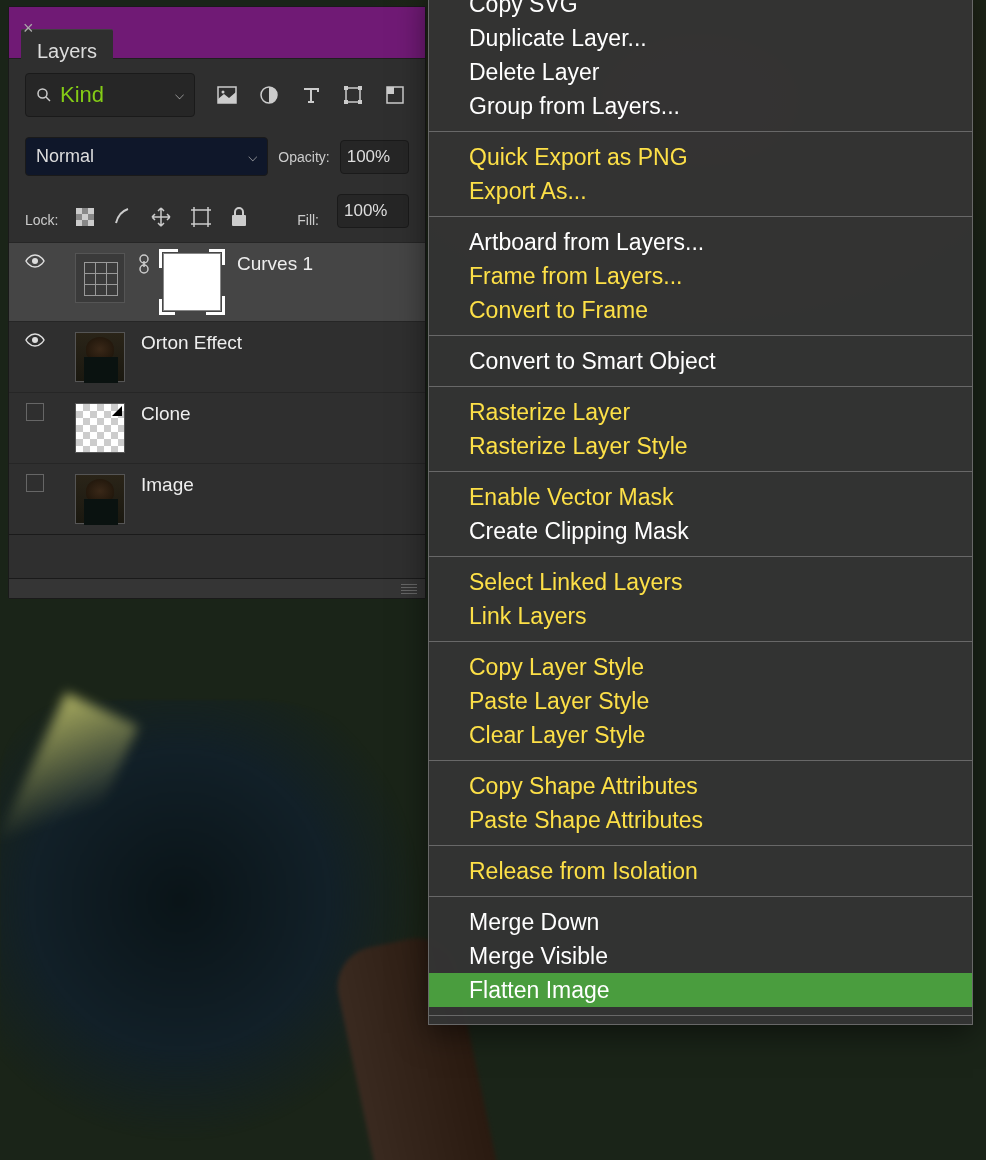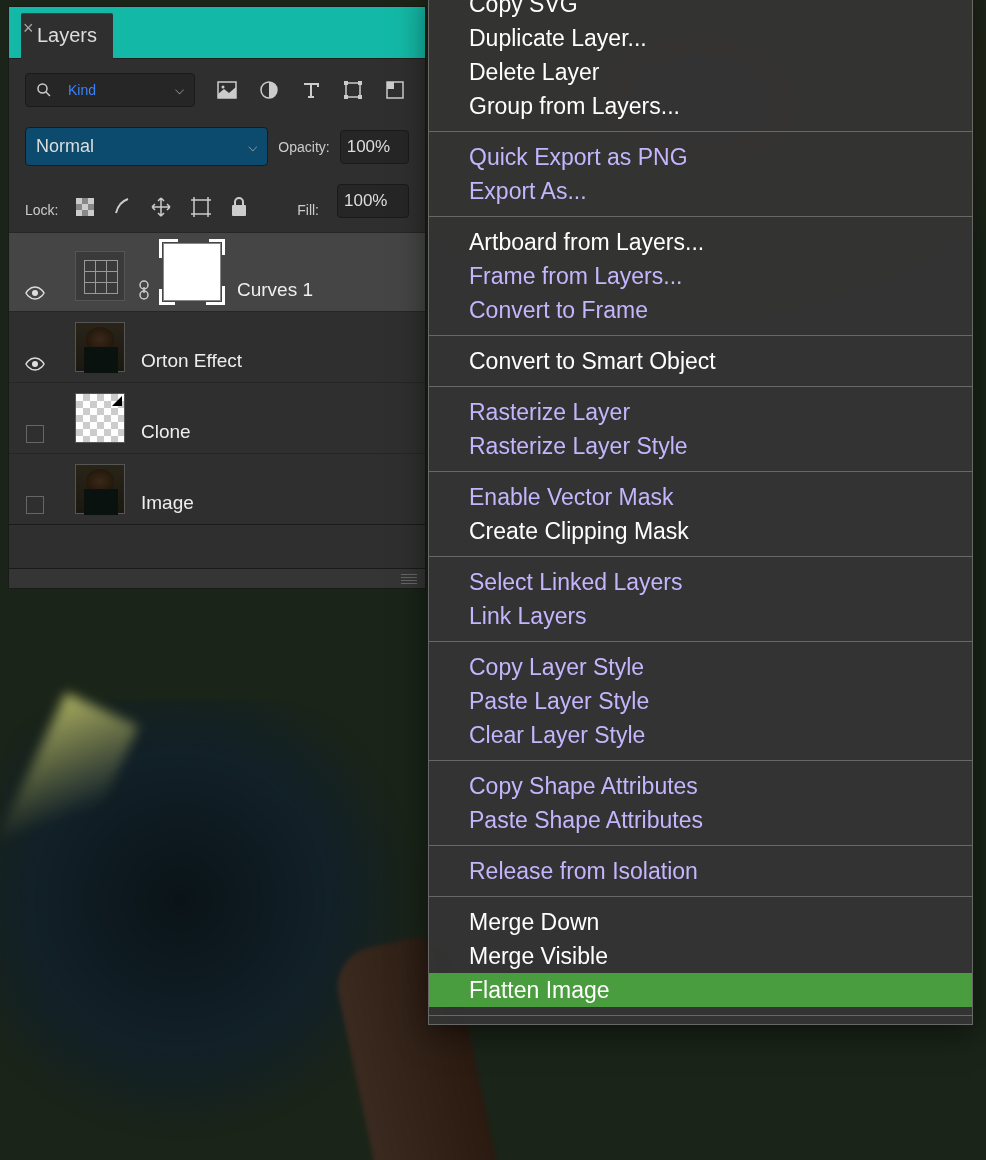--- a/index.html
+++ b/index.html
@@ -3,36 +3,36 @@
 <meta charset="utf-8">
 <style>
 *{margin:0;padding:0;box-sizing:border-box;font-family:-apple-system,BlinkMacSystemFont,"Segoe UI",sans-serif;-webkit-font-smoothing:antialiased}
 body{width:986px;height:1160px;background:#1a2a1a;position:relative;overflow:hidden}
 .canvas-bg{position:absolute;inset:0;background:radial-gradient(ellipse 600px 400px at 700px 100px,#4a3820 0%,#2a2818 30%,#1a2418 60%);}
 .canvas-fig{position:absolute;left:0;top:700px;width:450px;height:460px;background:radial-gradient(ellipse 300px 300px at 180px 200px,#0a1418 0%,#122028 50%,transparent 80%);border-radius:80px 200px 0 0;filter:blur(1px)}
 .canvas-rim{position:absolute;left:20px;top:700px;width:80px;height:200px;background:linear-gradient(135deg,#e8e880,transparent 60%);filter:blur(6px);opacity:.7;transform:rotate(25deg)}
 .canvas-arm{position:absolute;left:360px;top:940px;width:120px;height:300px;background:linear-gradient(90deg,#3a2a20,#2a1a10);transform:rotate(-12deg);filter:blur(2px);border-radius:40px}
 .panel{position:absolute;left:8px;top:6px;width:418px;background:#2f2f2f;border:1px solid #1a1a1a;border-radius:2px}
 .panel-close{position:absolute;left:14px;top:14px;width:18px;height:18px;color:#aaa;font-size:18px;line-height:14px;cursor:pointer}
-.tab-bar{display:flex;align-items:flex-end;height:52px;padding-left:12px;border-bottom:1px solid #1f1f1f;background:#14b8a6;padding-top:38px}
+.tab-bar{display:flex;align-items:center;height:52px;padding-left:12px;border-bottom:1px solid #1f1f1f;background:#701a75;padding-top:38px}
 .tab{background:#2f2f2f;color:#ddd;font-size:20px;padding:10px 16px 12px;border-radius:2px 2px 0 0;margin-bottom:-1px;border-top:1px solid #404040}
 .filter-row{display:flex;align-items:center;gap:8px;padding:14px 16px}
 .kind-select{display:flex;align-items:center;background:#262626;border:1px solid #1a1a1a;border-radius:4px;padding:8px 10px;gap:8px;width:170px;justify-content:space-between}
-.kind-left{display:flex;align-items:center;gap:16px;color:#3b82f6;font-size:14px}
+.kind-left{display:flex;align-items:center;gap:8px;color:#84cc16;font-size:22px}
 .chev{color:#bbb;font-size:12px}
 .filter-icons{display:flex;gap:22px;align-items:center;margin-left:14px}
 .ico{color:#ccc;display:flex;align-items:center;justify-content:center}
 .blend-row{display:flex;align-items:center;gap:10px;padding:6px 16px 10px}
-.blend-select{display:flex;align-items:center;justify-content:space-between;background:#0c4a6e;border:1px solid #1a1a1a;border-radius:4px;padding:8px 10px;width:254px;color:#ddd;font-size:18px}
+.blend-select{display:flex;align-items:center;justify-content:space-between;background:#0f172a;border:1px solid #1a1a1a;border-radius:4px;padding:8px 10px;width:254px;color:#ddd;font-size:18px}
 .lbl{color:#ccc;font-size:14px}
 .val-box{background:#262626;border:1px solid #1a1a1a;border-radius:4px;padding:6px 6px;color:#ddd;font-size:17px;width:72px;text-align:left}
 .lock-row{display:flex;align-items:flex-end;gap:18px;padding:8px 16px 14px}
 .lock-icons{display:flex;gap:18px;align-items:center}
 .layers-list{}
-.layer{display:flex;align-items:flex-end;padding:10px 12px;gap:10px;border-top:1px solid #262626}
+.layer{display:flex;align-items:flex-start;padding:10px 12px;gap:10px;border-top:1px solid #262626}
 .layer.selected{background:#454545}
 .vis{width:28px;display:flex;justify-content:center}
 .vis-box{width:18px;height:18px;border:1px solid #666}
 .thumb{width:50px;height:50px;background:#222;border:1px solid #555;position:relative;flex-shrink:0}
 .thumb.curves{background:#3a3a3a}
 .thumb.curves::before,.thumb.curves::after{content:"";position:absolute;background:#999}
 .thumb.curves::before{left:8px;top:8px;width:34px;height:1px;box-shadow:0 11px 0 #999,0 22px 0 #999,0 33px 0 #999}
 .thumb.curves::after{left:8px;top:8px;width:1px;height:34px;box-shadow:11px 0 0 #999,22px 0 0 #999,33px 0 0 #999}
 .thumb.person{background:linear-gradient(#2a2418,#1a1810)}
 .thumb.person::before{content:"";position:absolute;left:10px;top:4px;width:28px;height:24px;background:radial-gradient(#3a2818,#1a1208);border-radius:50% 50% 40% 40%}
@@ -45,21 +45,21 @@
 .mask::before{left:-5px;top:-5px;border-left:3px solid #fff;border-top:3px solid #fff}
 .mask::after{right:-5px;bottom:-5px;border-right:3px solid #fff;border-bottom:3px solid #fff}
 .mask-c1{position:absolute;right:-5px;top:-5px;width:16px;height:16px;border-right:3px solid #fff;border-top:3px solid #fff}
 .mask-c2{position:absolute;left:-5px;bottom:-5px;width:16px;height:16px;border-left:3px solid #fff;border-bottom:3px solid #fff}
 .layer-name{color:#eee;font-size:19px;margin-left:6px}
 .panel-footer{height:44px;border-top:1px solid #1a1a1a;background:#2f2f2f}
 .panel-strip{height:20px;background:#353535;border-top:1px solid #1a1a1a;display:flex;justify-content:flex-end;padding-right:8px;align-items:center;gap:8px}
 .strip-grip{width:16px;height:10px;background:repeating-linear-gradient(#666,#666 1px,transparent 1px,transparent 3px)}
 .ctx-menu{position:absolute;left:428px;top:0;width:545px;background:rgba(52,52,52,0.97);border:1px solid #686868;box-shadow:0 8px 30px rgba(0,0,0,.5)}
 .ctx-item{padding:4px 40px 3px;font-size:23px;color:#fff;cursor:default}
-.ctx-item.disabled{color:#c4b5fd}
+.ctx-item.disabled{color:#fde047}
 .ctx-item.highlighted{background:#4a9d3e;color:#fff}
 .ctx-sep{height:1px;background:#686868;margin:8px 0}
 svg{display:block}
 </style>
 </head>
 <body>
 
 <div class="canvas-bg"></div>
 <div class="canvas-fig"></div>
 <div class="canvas-rim"></div>

